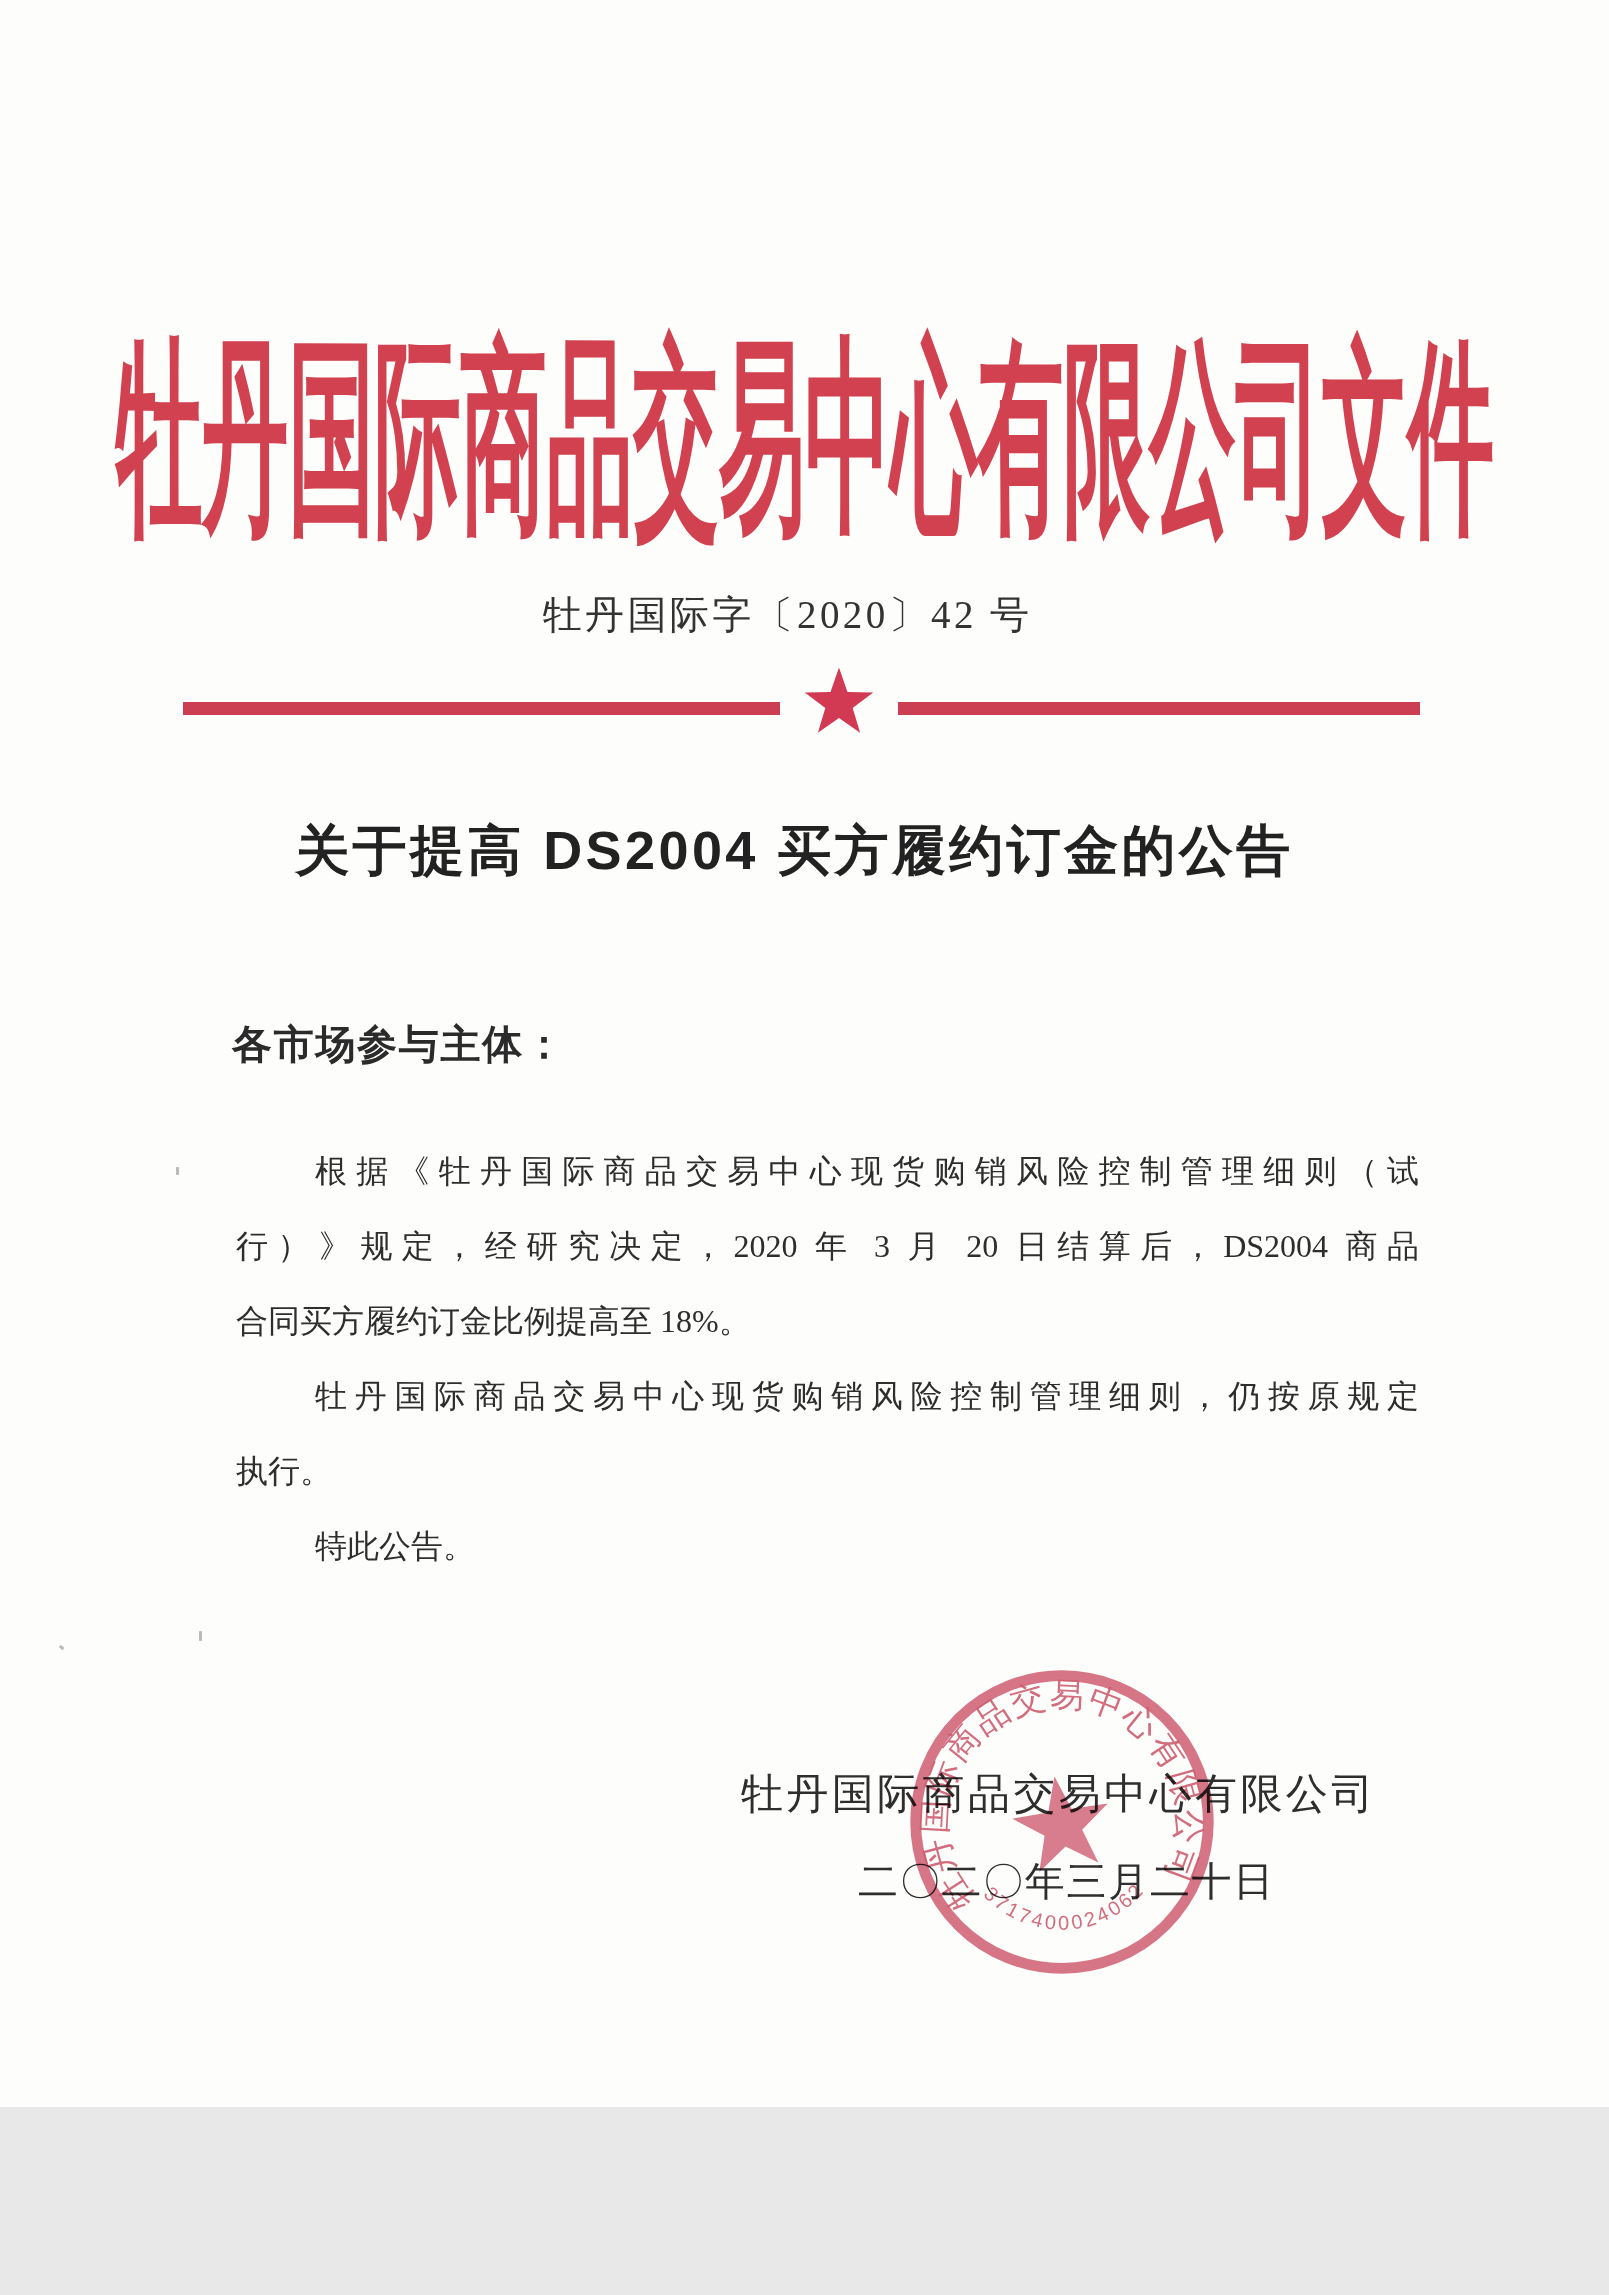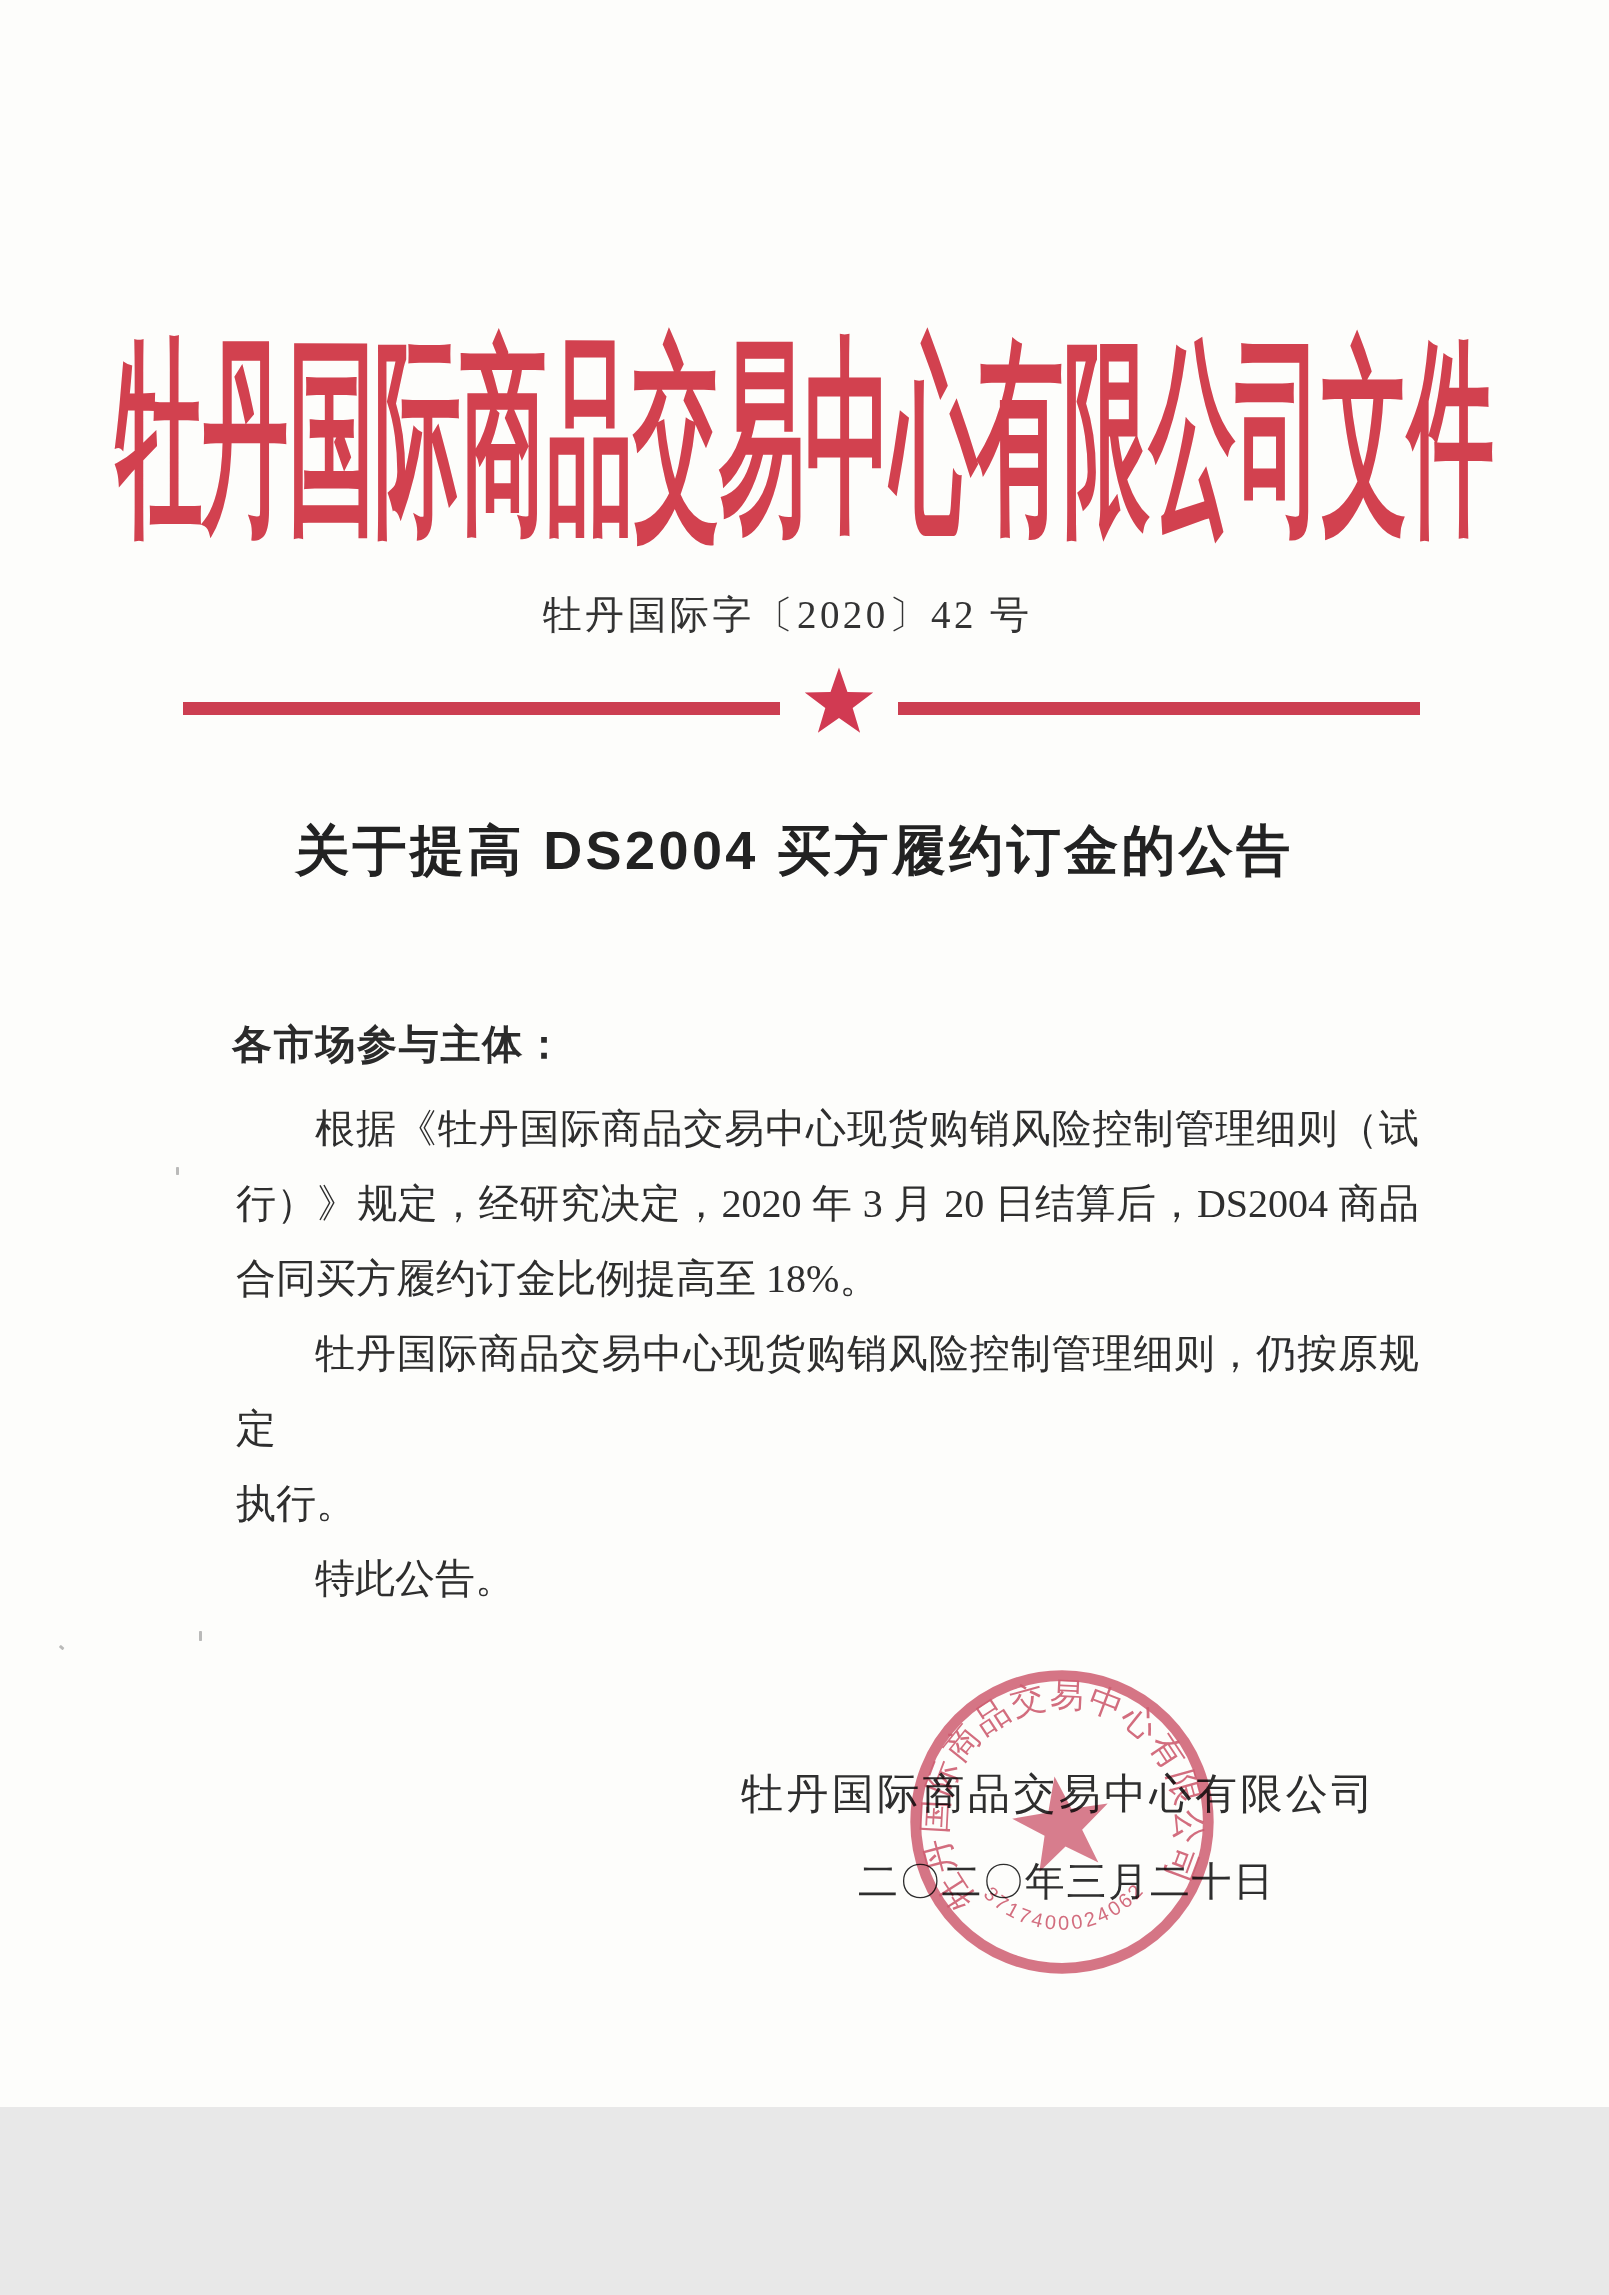--- a/index.html
+++ b/index.html
@@ -66,23 +66,23 @@
   
   .salutation{
     position:absolute;left:232px;top:1020px;
     font-family:var(--serif);
     font-weight:bold;
     font-size:40px;line-height:49px;
     letter-spacing:1.7px;
     color:#2b2b2b;
   }
   .body-block{
-    position:absolute;left:236px;top:1091px;width:1183px;
+    position:absolute;left:236px;top:1134px;width:1183px;
     font-family:var(--serif);
-    font-size:40px;line-height:75px;
+    font-size:32px;line-height:75px;
     color:var(--ink);
   }
   .line{width:100%;}
   .line.justify{text-align:justify;text-align-last:justify;text-justify:inter-character;}
   .line.indent{text-indent:79px;}
   
   .sig-company{
     position:absolute;left:741px;top:1770px;
     font-family:var(--serif);
     font-size:42px;line-height:49px;letter-spacing:3.4px;

